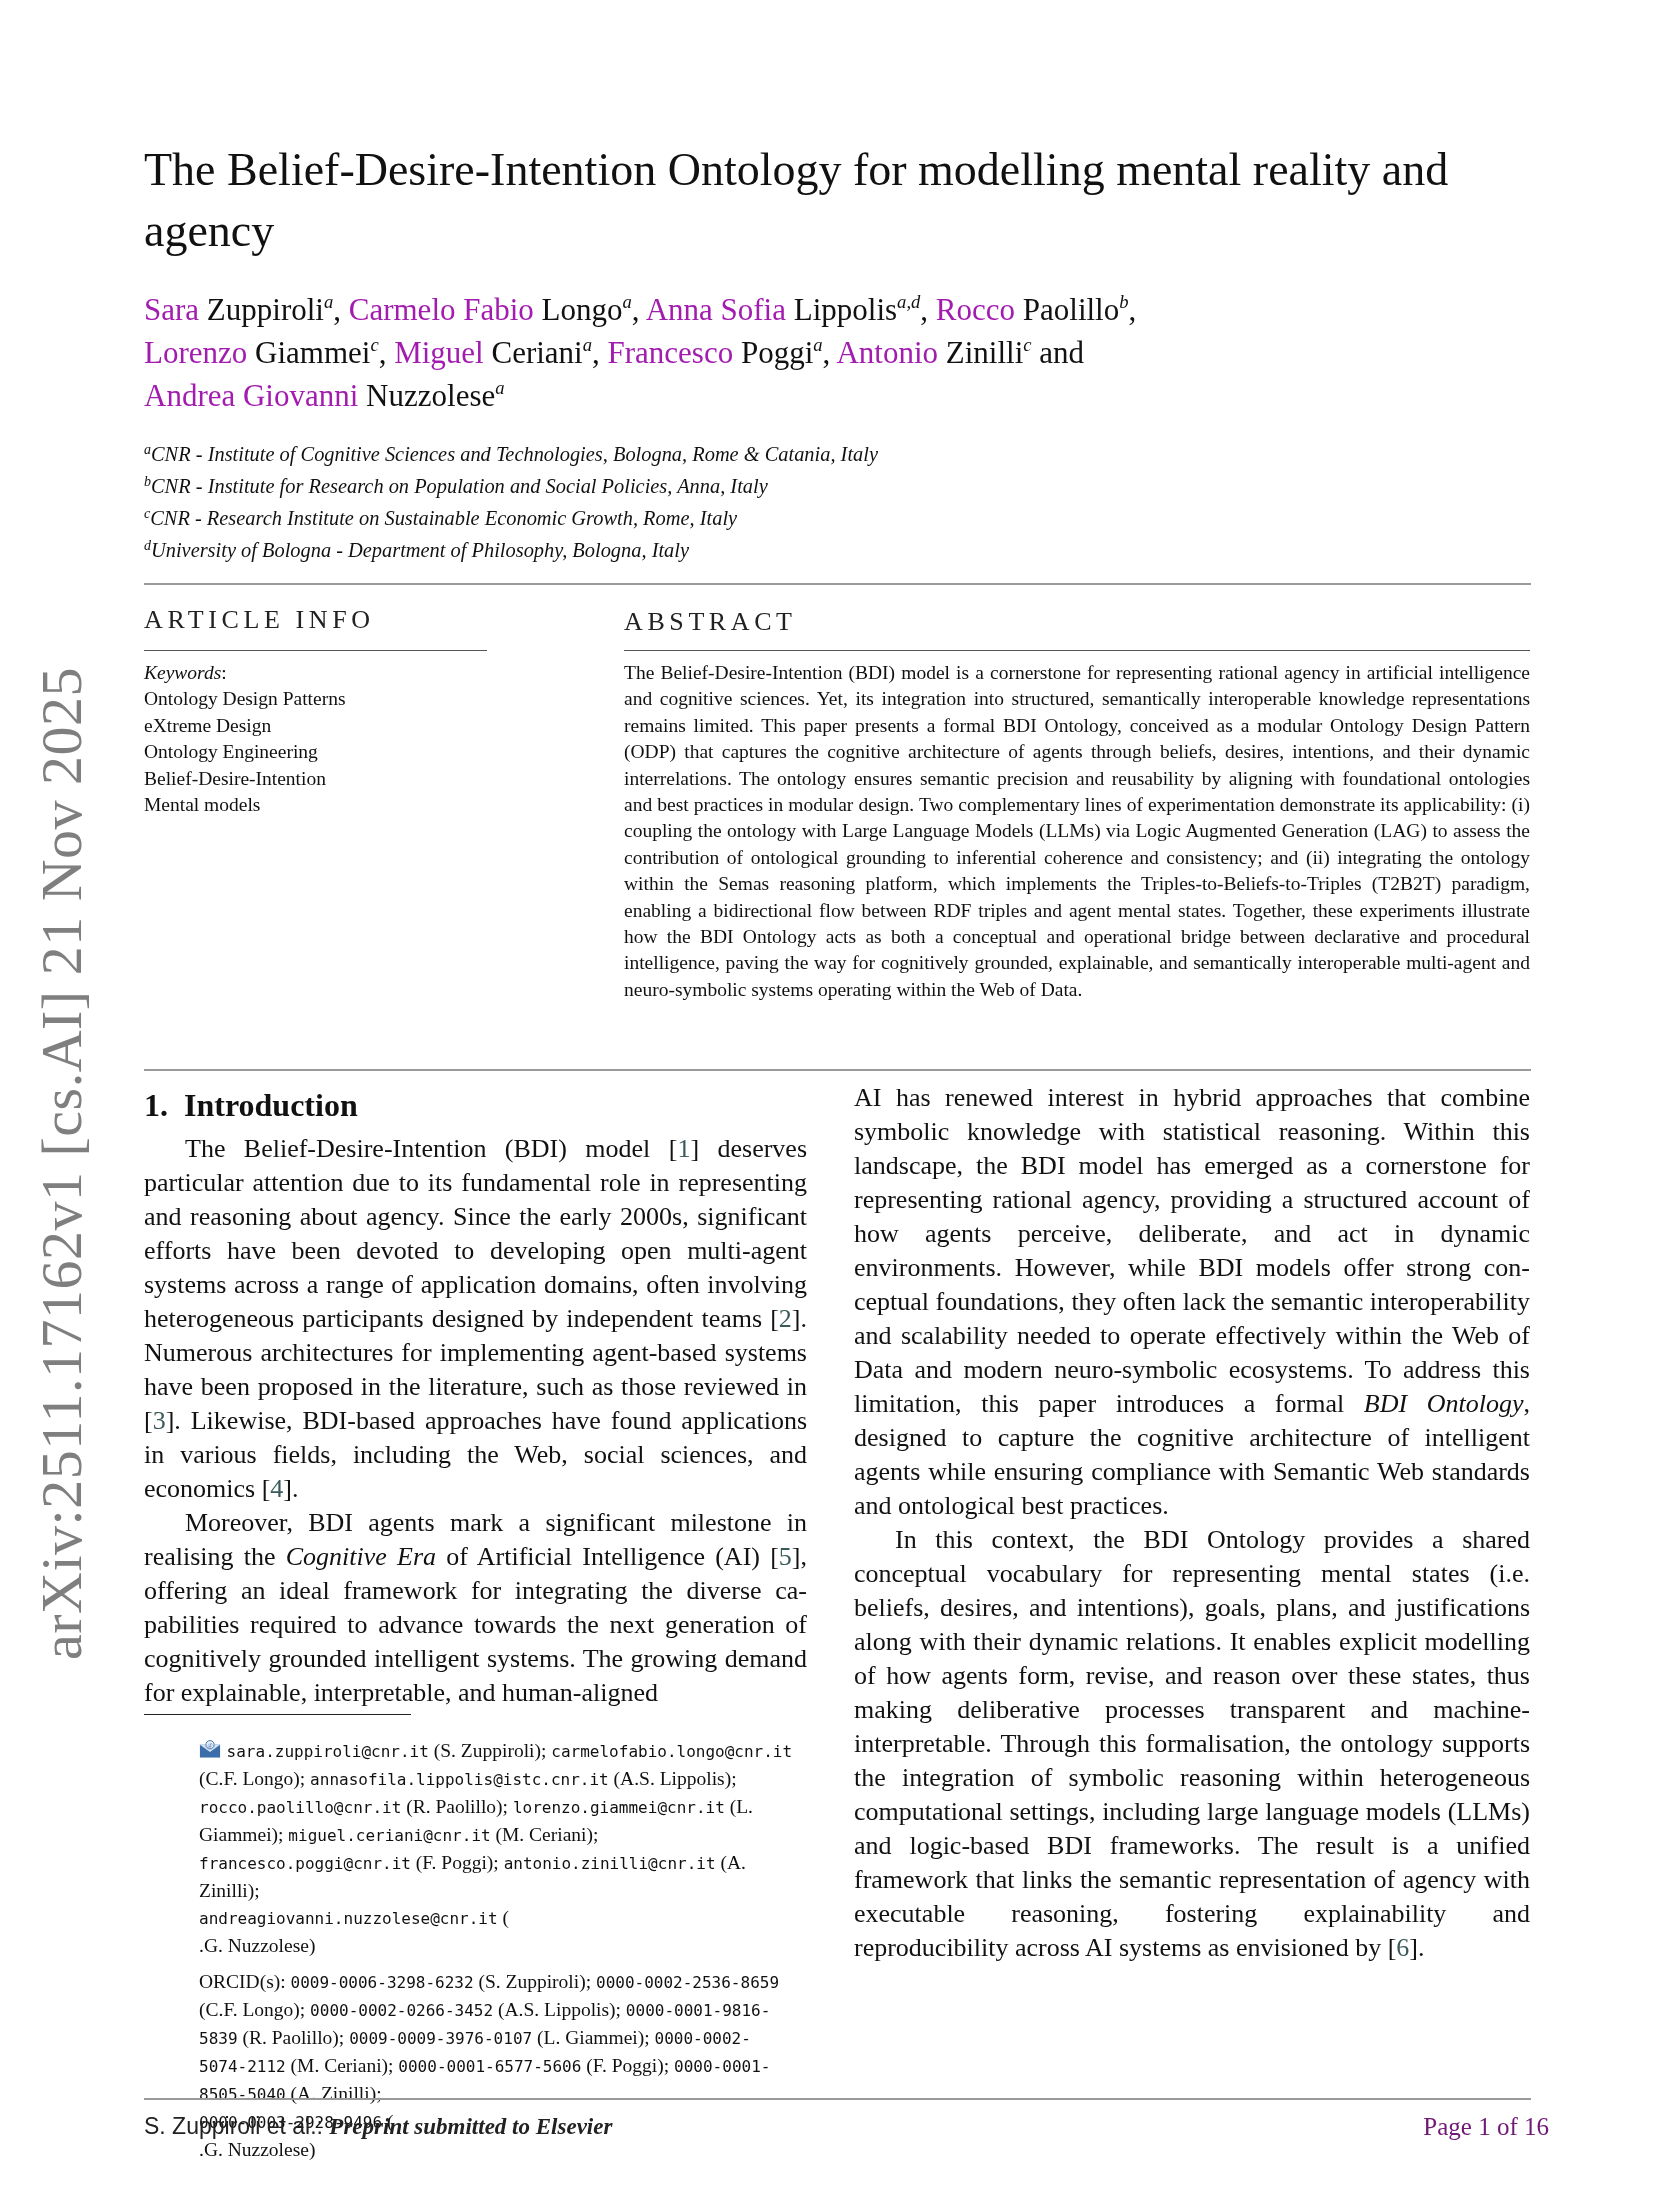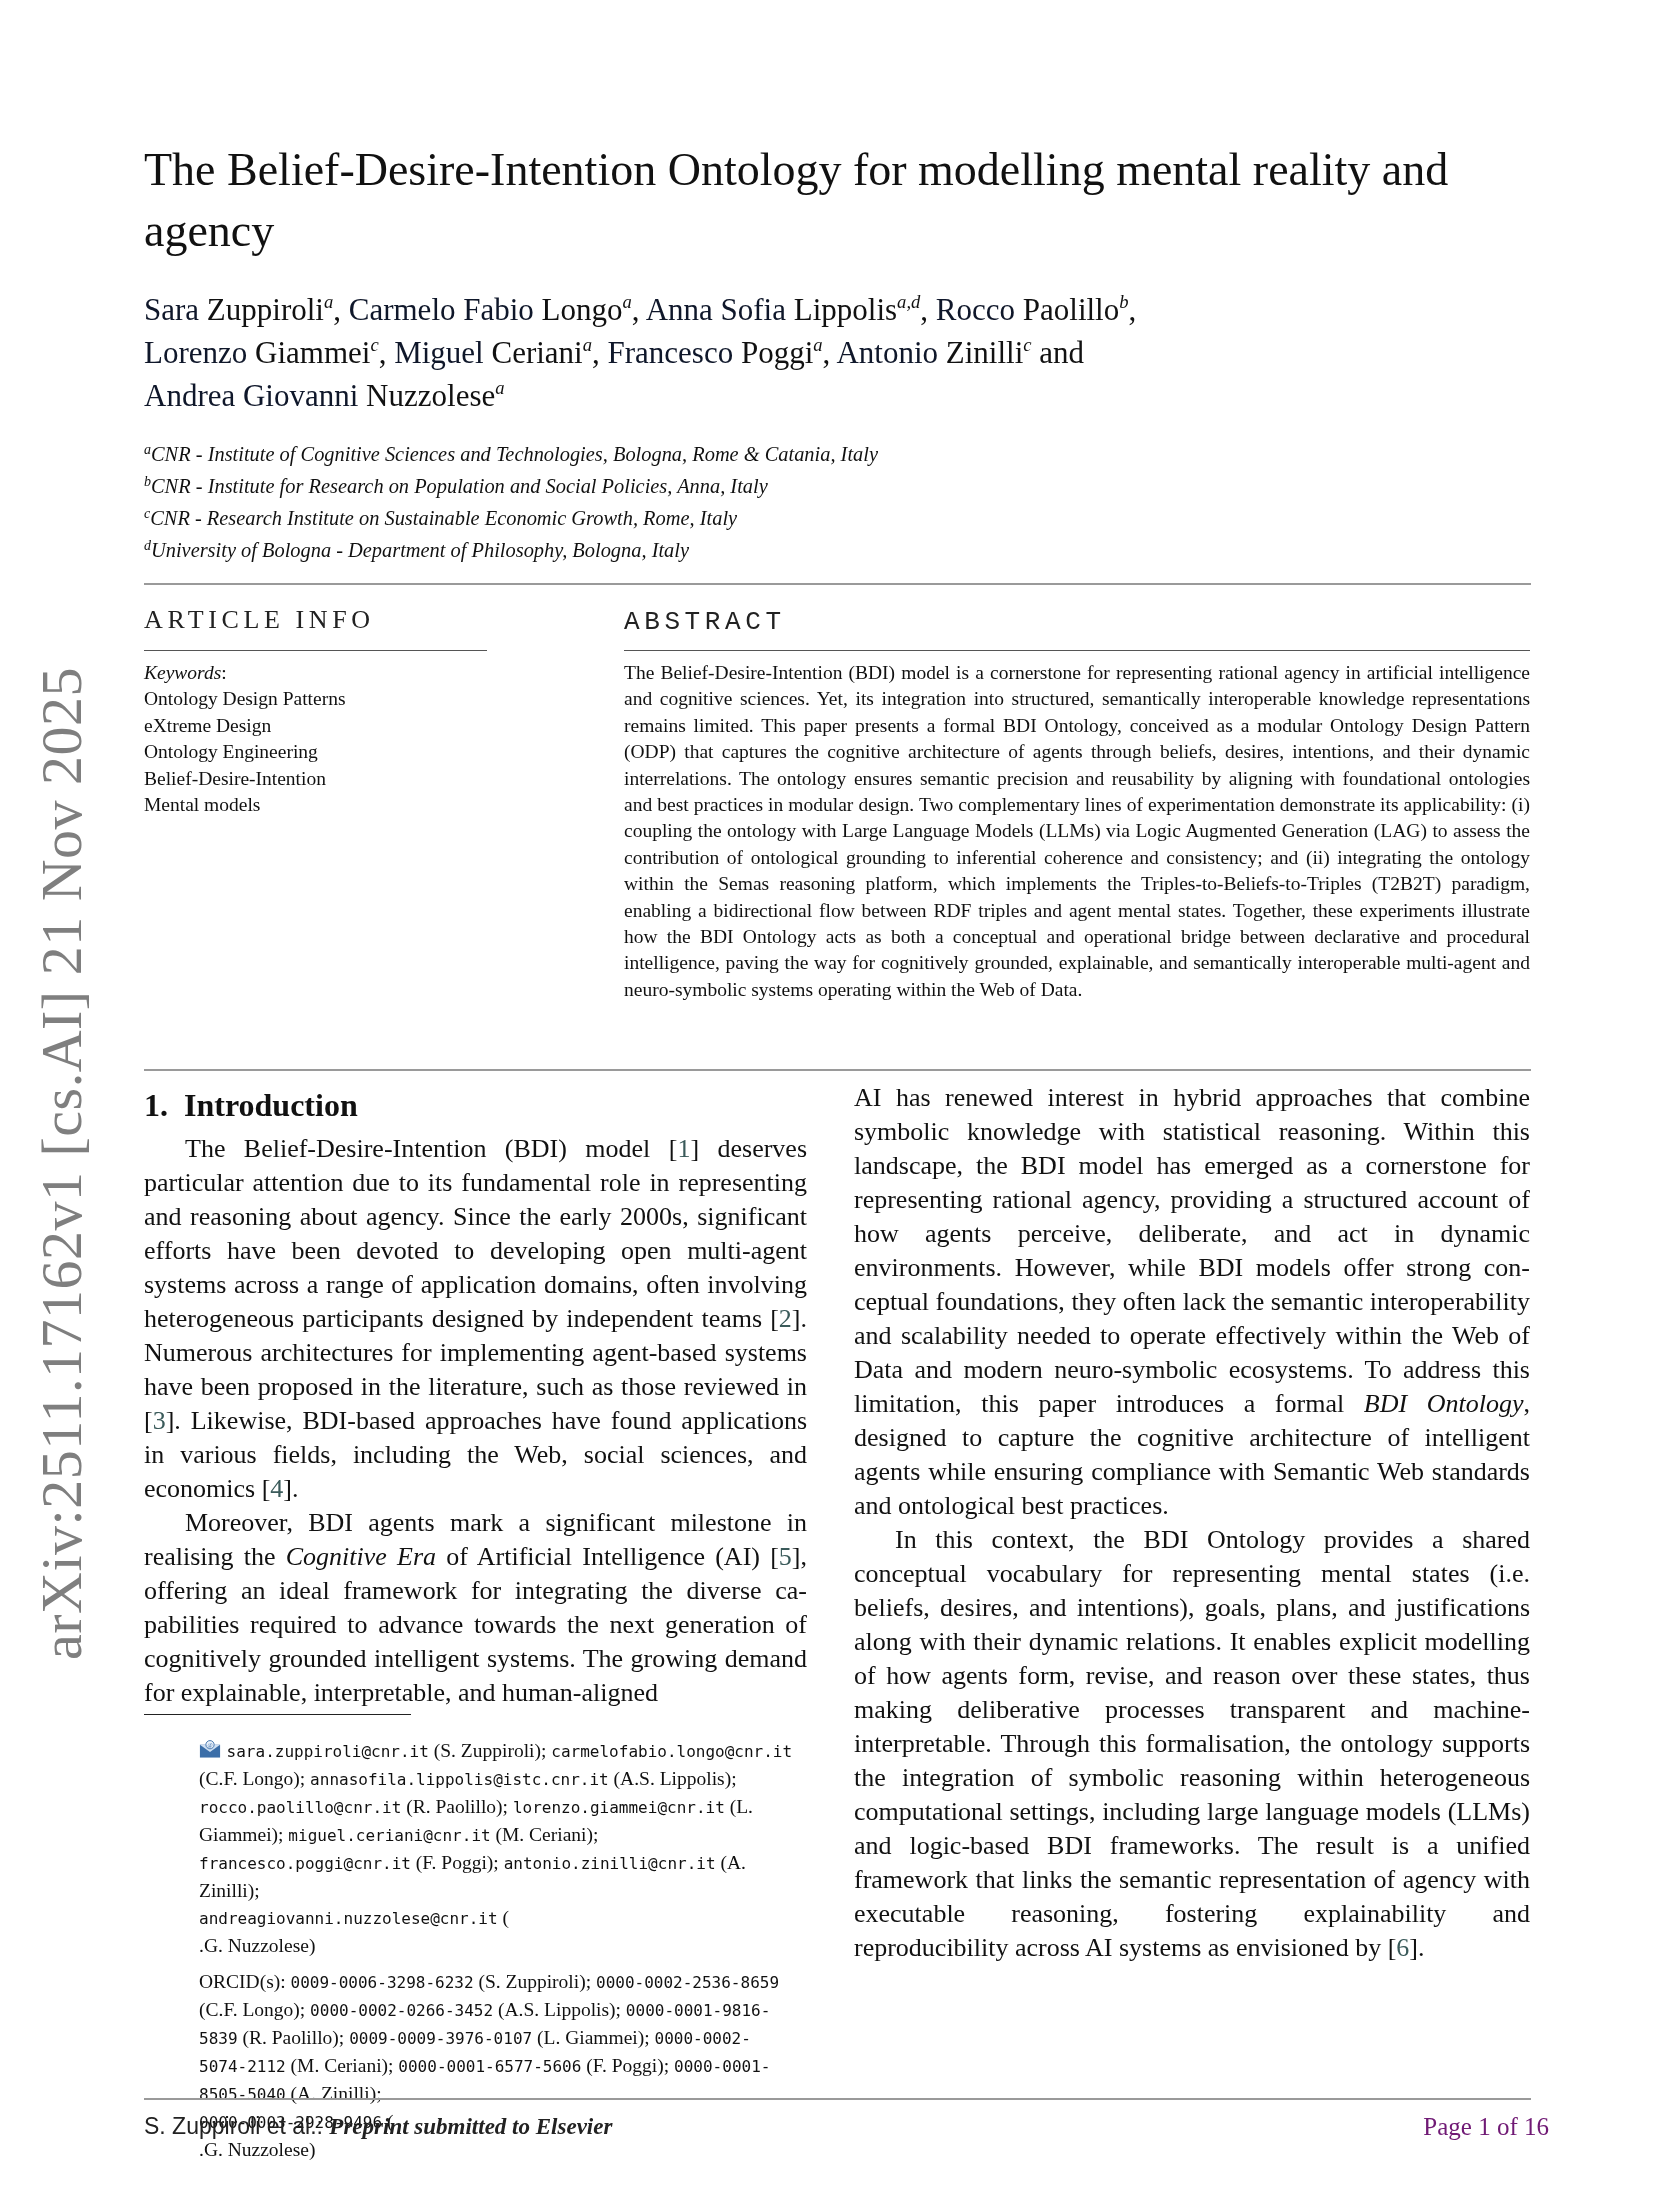--- a/index.html
+++ b/index.html
@@ -4,21 +4,21 @@
 <style>
   html, body { margin: 0; padding: 0; background: #ffffff; }
   body { width: 1657px; height: 2209px; position: relative; overflow: hidden;
          font-family: "Liberation Serif", "DejaVu Serif", serif; color: #111; }
   .abs { position: absolute; }
   .arxiv-stamp { position: absolute; left: 28px; top: 1660px; transform-origin: 0 0;
     transform: rotate(-90deg); font-size: 58px; color: #7f7f7f; white-space: nowrap; letter-spacing: 0.5px;
     width: 1039px; }
   .title { left: 144px; top: 139px; width: 1391px; font-size: 46px; line-height: 61px; color: #111; }
   .authors { left: 144px; top: 288px; width: 1206px; font-size: 31px; line-height: 43px; }
-  .authors .given { color: #0f172a; }
+  .authors .given { color: #a21caf; }
   .authors .family { color: #111; }
   .authors sup { font-size: 18.6px; font-style: italic; vertical-align: 12px; line-height: 0; }
   .affils { left: 144px; top: 438px; width: 1113px; font-size: 20.4px; line-height: 32px; font-style: italic; }
   .affils sup { font-size: 14px; vertical-align: 7.4px; line-height: 0; }
   .hr { position: absolute; height: 1.9px; background: #9a9a9a; }
   .section-caps { font-size: 26px; letter-spacing: 4.6px; color: #222; }
   .thin-hr { position: absolute; height: 1.4px; background: #555; }
   .kw { left: 144px; top: 660px; width: 390px; font-size: 19.5px; line-height: 26.4px; }
   .abstract { left: 624px; top: 660px; width: 906px; font-size: 19.5px; line-height: 26.4px; text-align: justify; }
   .col { font-size: 26px; line-height: 34px; text-align: justify; hyphens: manual; }
@@ -68,21 +68,21 @@
 <div class="thin-hr" style="left:144px; top:650px; width:343px;"></div>
 <div class="abs kw">
   <div><i>Keywords</i>:</div>
   <div>Ontology Design Patterns</div>
   <div>eXtreme Design</div>
   <div>Ontology Engineering</div>
   <div>Belief-Desire-Intention</div>
   <div>Mental models</div>
 </div>
 
-<div class="abs section-caps" style="left:624px; top:607px;font-family:Liberation Mono, monospace;">ABSTRACT</div>
+<div class="abs section-caps" style="left:624px; top:607px;">ABSTRACT</div>
 <div class="thin-hr" style="left:624px; top:650px; width:906px;"></div>
 <div class="abs abstract">The Belief-Desire-Intention (BDI) model is a cornerstone for representing rational agency in artificial intelligence and cognitive sciences. Yet, its integration into structured, semantically interoperable knowledge representations remains limited. This paper presents a formal BDI Ontology, conceived as a modular Ontology Design Pattern (ODP) that captures the cognitive architecture of agents through beliefs, desires, intentions, and their dynamic interrelations. The ontology ensures semantic precision and reusability by aligning with foundational ontologies and best practices in modular design. Two complementary lines of experimentation demonstrate its applicability: (i) coupling the ontology with Large Language Models (LLMs) via Logic Augmented Generation (LAG) to assess the contribution of ontological grounding to inferential coherence and consistency; and (ii) integrating the ontology within the Semas reasoning platform, which implements the Triples-to-Beliefs-to-Triples (T2B2T) paradigm, enabling a bidirectional flow between RDF triples and agent mental states. Together, these experiments illustrate how the BDI Ontology acts as both a conceptual and operational bridge between declarative and procedural intelligence, paving the way for cognitively grounded, explainable, and semantically interoperable multi-agent and neuro-symbolic systems operating within the Web of Data.</div>
 
 <div class="hr" style="left:144px; top:1069px; width:1387px;"></div>
 
 <div class="abs h1">
   <span>1.</span>&nbsp; <span>Introduction</span>
 </div>
 
 <div class="abs col" style="left:144px; top:1132px; width:663px;">

